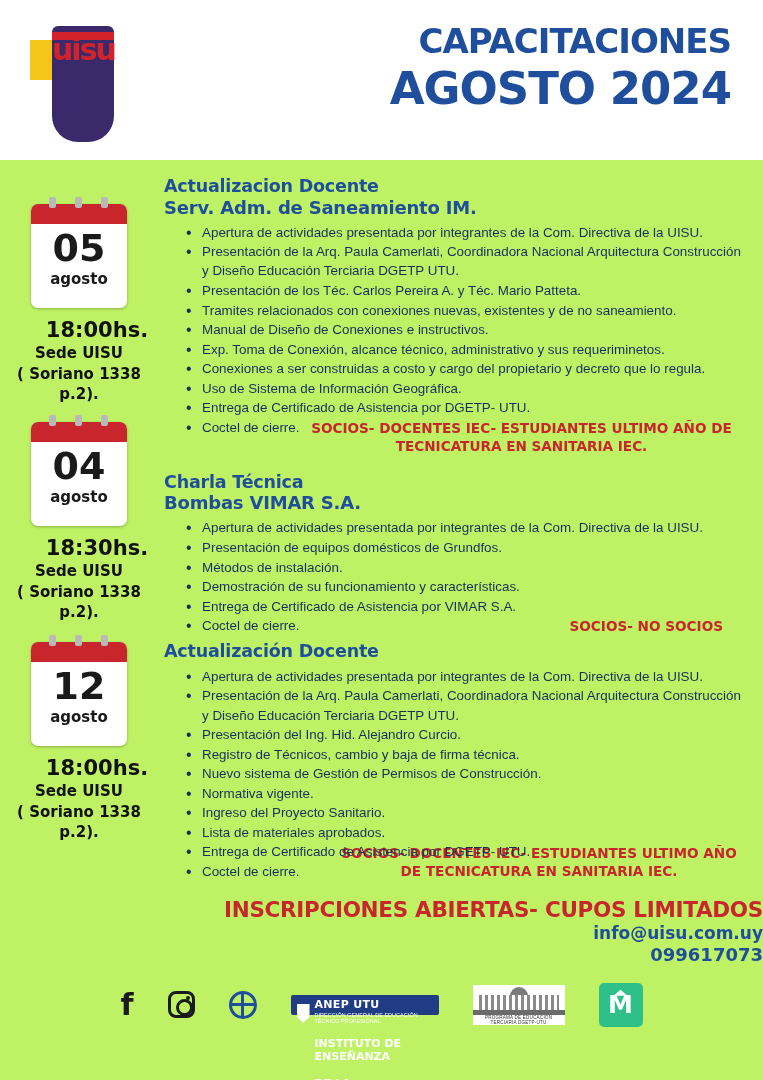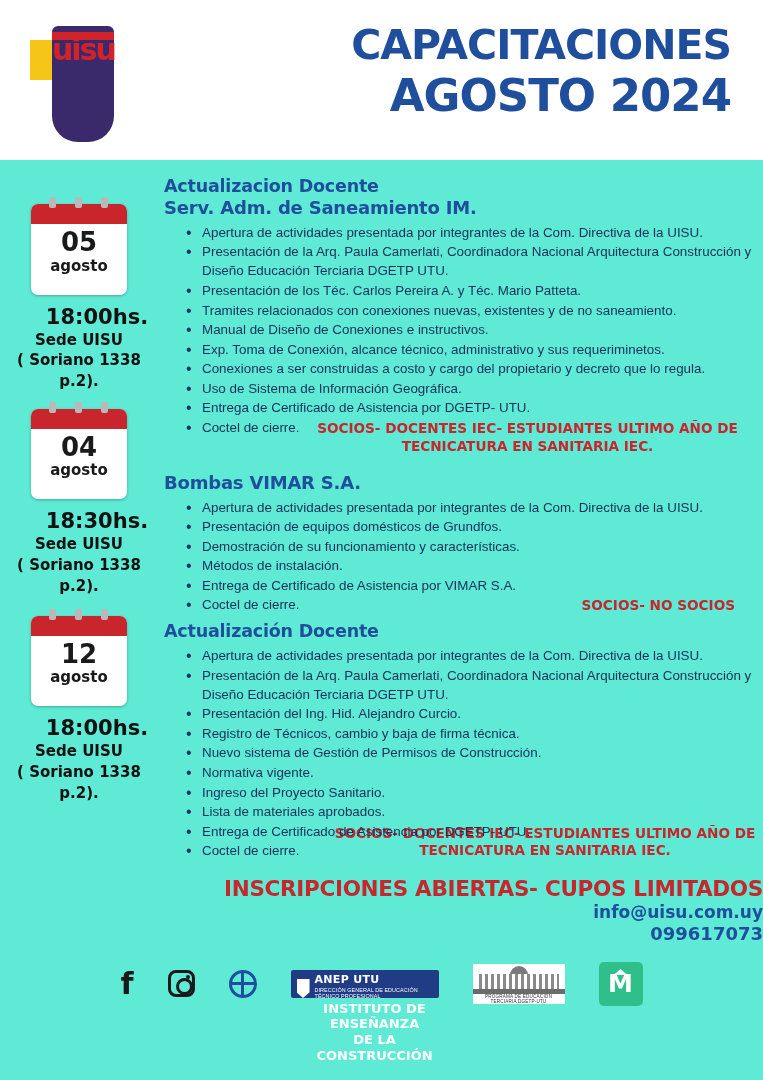--- a/index.html
+++ b/index.html
@@ -9,21 +9,21 @@
     height: 1080px;
     background: #f7f3ee;
     font-family: "Liberation Sans", sans-serif;
     overflow: hidden;
     position: relative;
   }
   .page {
     width: 763px;
     height: 1080px;
     position: relative;
-    background: #5eead4;
+    background: #bef264;
   }
 
   
   .header {
     display: flex;
     align-items: flex-start;
     padding: 14px 18px 8px 22px;
     height: 160px;
     background: #ffffff;
   }
@@ -68,21 +68,21 @@
   }
   .header-titles {
     flex: 1;
     text-align: right;
     padding-right: 14px;
     padding-top: 10px;
   }
   .title-main {
     font-family: "DejaVu Sans", sans-serif;
     font-weight: bold;
-    font-size: 41px;
+    font-size: 34px;
     letter-spacing: -1px;
     color: #1f4e9c;
     line-height: 1.05;
   }
   .title-sub {
     font-family: "DejaVu Sans", sans-serif;
     font-weight: bold;
     font-size: 45px;
     letter-spacing: -1px;
     color: #1f4e9c;
@@ -95,21 +95,21 @@
     display: flex;
     padding: 6px 0 0 0;
   }
   .left-col {
     width: 158px;
     flex: 0 0 158px;
     padding-top: 38px;
   }
   .right-col {
     flex: 1;
-    padding-right: 6px;
+    padding-right: 18px;
     padding-top: 10px;
   }
 
   
   .cal-block { text-align: center; }
   .cal-block.b1 { margin-bottom: 18px; }
   .cal-block.b2 { margin-bottom: 20px; }
   .cal {
     width: 96px;
     margin: 0 auto;
@@ -135,21 +135,21 @@
   .cal-rings span:nth-child(2) { left: 44px; }
   .cal-rings span:nth-child(3) { left: 70px; }
   .cal-top {
     background: #c8252c;
     height: 20px;
     border-radius: 7px 7px 0 0;
   }
   .cal-day {
     font-family: "DejaVu Sans", sans-serif;
     font-weight: bold;
-    font-size: 26px;
+    font-size: 38px;
     color: #1a1a1a;
     padding: 4px 0 0 0;
     line-height: 1.1;
   }
   .cal-month {
     font-family: "DejaVu Sans", sans-serif;
     font-weight: bold;
     font-size: 15px;
     color: #1a1a1a;
     padding-bottom: 20px;
@@ -282,43 +282,42 @@
   .soc-web {
     width: 28px; height: 28px;
     border: 3px solid #1f4e9c;
     border-radius: 50%;
     position: relative;
     background:
       linear-gradient(#1f4e9c,#1f4e9c) center/100% 3px no-repeat,
       linear-gradient(#1f4e9c,#1f4e9c) center/3px 100% no-repeat;
   }
   .logo-anep {
-    width: 148px; height: 28px;
+    width: 148px; height: 20px;
     background: #1f3c85;
     color: #fff;
     border-radius: 2px;
     font-size: 7px;
     line-height: 1.18;
     padding: 4px 4px 3px 24px;
     position: relative;
     font-family: "Liberation Sans", sans-serif;
   }
   .logo-anep .big {
     font-family: "DejaVu Sans", sans-serif;
     font-weight: bold;
     font-size: 11px;
     letter-spacing: 0.3px;
   }
   .logo-anep .tiny { font-size: 5.4px; letter-spacing: .1px; }
   .logo-anep .iec {
     font-family: "DejaVu Sans", sans-serif;
     font-weight: bold;
-    font-size: 13px;
-    margin-top: 1px;
-    text-align: center;
+    font-size: 11px;
+    margin-top: 14px;
   }
   .logo-anep::before {
     content: "";
     position: absolute;
     left: 6px; top: 9px;
     width: 13px; height: 19px;
     background: #fff;
     clip-path: polygon(0 0,100% 0,100% 70%,50% 100%,0 70%);
   }
   .logo-edu {
@@ -473,27 +472,28 @@
           <li>Conexiones a ser construidas a costo y cargo del propietario y decreto que lo regula.</li>
           <li>Uso de Sistema de Información Geográfica.</li>
           <li>Entrega de Certificado de Asistencia por DGETP- UTU.</li>
           <li>Coctel de cierre.</li>
         </ul>
         <div class="note n1">SOCIOS- DOCENTES IEC- ESTUDIANTES ULTIMO AÑO DE TECNICATURA EN SANITARIA IEC.</div>
       </div>
 
       <div class="section" style="margin-top:16px;">
         <div class="sec-title">
+          <div>Charla Técnica</div>
           <div class="l2">Bombas VIMAR S.A.</div>
         </div>
         <ul class="items">
           <li>Apertura de actividades presentada por integrantes de la Com. Directiva de la UISU.</li>
           <li>Presentación de equipos domésticos de Grundfos.</li>
+          <li>Métodos de instalación.</li>
           <li> Demostración de su funcionamiento y características.</li>
-          <li>Métodos de instalación.</li>
           <li>Entrega de Certificado de Asistencia por VIMAR S.A.</li>
           <li>Coctel de cierre.</li>
         </ul>
         <div class="note right" style="margin-top:-18px;">SOCIOS- NO SOCIOS</div>
       </div>
 
       <div class="section" style="">
         <div class="sec-title">
           <div>Actualización Docente</div>
         </div>

